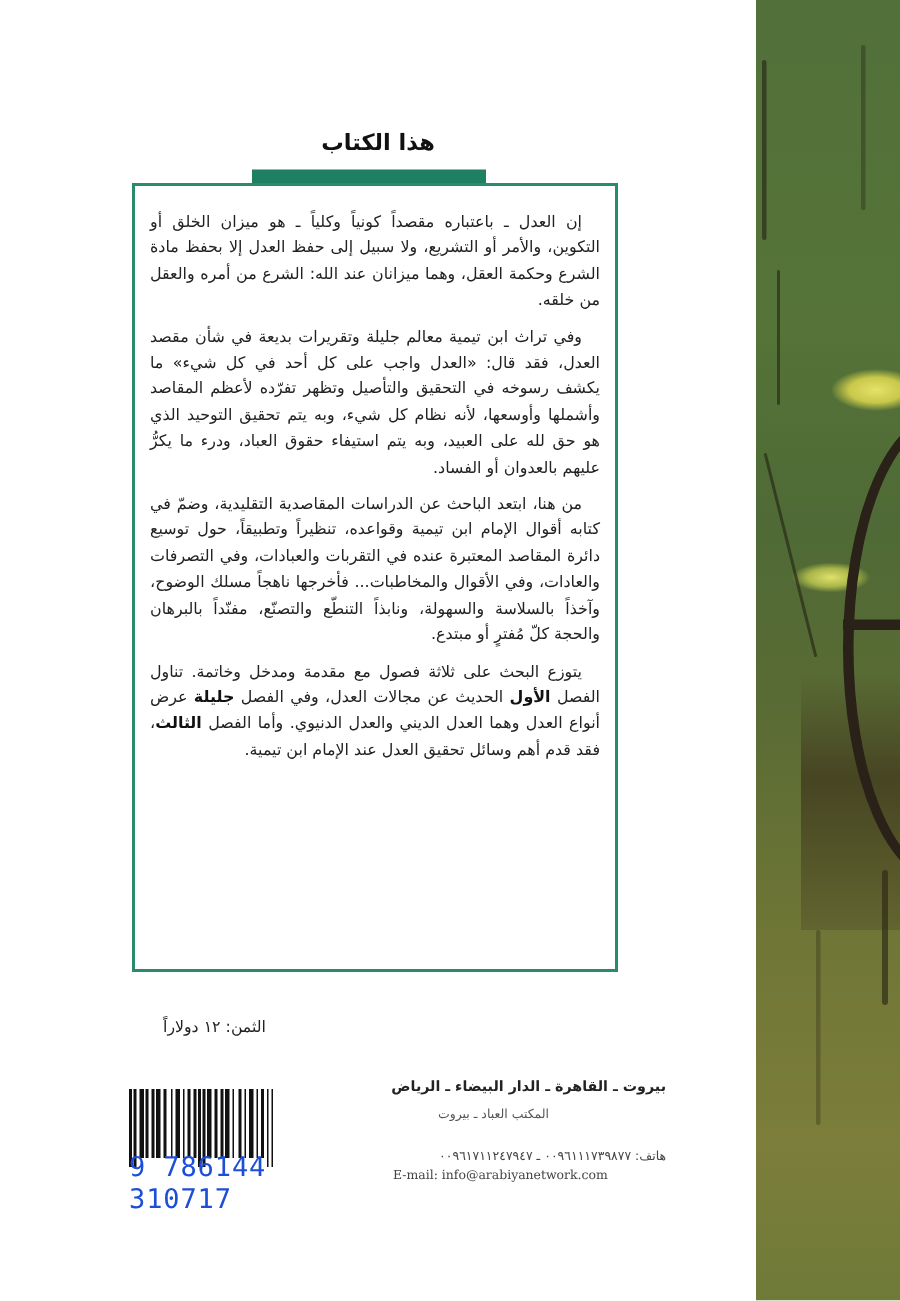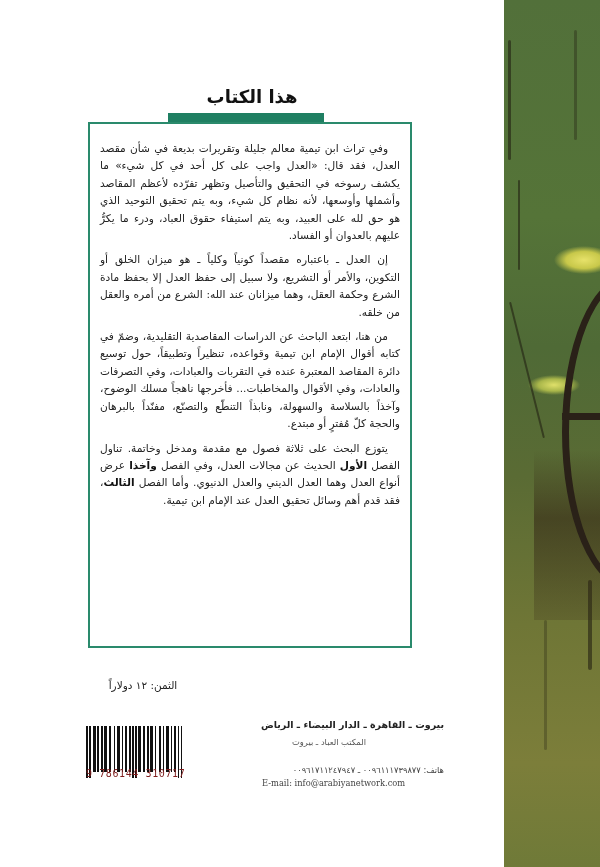--- a/index.html
+++ b/index.html
@@ -19,21 +19,21 @@
   .art-strip .circle {
     position: absolute; left: 58px; top: 275px; width: 120px; height: 300px;
     border: 7px solid #2a2118; border-radius: 50%;
   }
   .art-strip .hbar { position: absolute; left: 58px; top: 413px; width: 40px; height: 7px; background: #2a2118; }
   .art-strip .shade { position: absolute; left: 30px; top: 450px; width: 66px; height: 170px;
     background: linear-gradient(180deg, rgba(50,35,20,0.0), rgba(50,35,20,0.55) 40%, rgba(50,35,20,0.2)); }
 
   .title {
     position: absolute; top: 86px; left: 0; width: 504px; text-align: center;
-    font-size: 18px; font-weight: bold; color: #111; direction: rtl;
+    font-size: 15px; font-weight: bold; color: #111; direction: rtl;
   }
   .title-bar {
     position: absolute; left: 168px; top: 113px; width: 156px; height: 9px; background: #1f7f62;
   }
   .box {
     position: absolute; left: 88px; top: 122px; width: 324px; height: 526px;
     border: 2.5px solid #2a8a6c; box-sizing: border-box;
   }
   .box-text {
     position: absolute; left: 100px; top: 140px; width: 300px;
@@ -45,21 +45,21 @@
   .price {
     position: absolute; left: 88px; top: 676px; width: 110px; direction: rtl; text-align: center;
     font-size: 10.5px; line-height: 19px; color: #222;
   }
   .barcode-wrap { position: absolute; left: 86px; top: 724px; width: 110px; }
   .isbn-label { font-family: "DejaVu Sans Mono", monospace; font-size: 8.5px; color: #222; letter-spacing: 0.3px; }
   .bars { display: flex; align-items: flex-start; height: 48px; margin-top: 2px; }
   .bars span { display: block; background: #111; height: 46px; }
   .bars span.g { background: transparent; }
   .bars span.long { height: 52px; }
-  .bar-digits { font-family: "DejaVu Sans Mono", monospace; font-size: 10px; color: #7f1d1d; margin-top: -6px; letter-spacing: 0.6px; }
+  .bar-digits { font-family: "DejaVu Sans Mono", monospace; font-size: 18px; color: #1d4ed8; margin-top: -6px; letter-spacing: 0.6px; }
 
   .publisher {
     position: absolute; left: 240px; top: 714px; width: 204px; direction: rtl; text-align: right; color: #222;
   }
   .pub-name { font-size: 12.5px; font-weight: bold; }
   .pub-cities { font-size: 9.5px; font-weight: bold; margin-top: 5px; }
   .pub-office { font-size: 8.3px; margin-top: 7px; text-align: center; padding-right: 26px; color: #555; }
   .pub-phone { font-size: 8.3px; margin-top: 18px; color: #444; }
   .pub-email { font-family: "DejaVu Serif", serif; font-size: 8.3px; margin-top: 3px; direction: ltr; text-align: left; padding-left: 22px; color: #444; }
 </style>
@@ -76,24 +76,24 @@
   <div class="shade"></div>
   <div class="circle"></div>
   <div class="hbar"></div>
 </div>
 
 <div class="title">هذا الكتاب</div>
 <div class="title-bar"></div>
 
 <div class="box"></div>
 <div class="box-text">
+  <p>إن العدل ـ باعتباره مقصداً كونياً وكلياً ـ هو ميزان الخلق أو التكوين، والأمر أو التشريع، ولا سبيل إلى حفظ العدل إلا بحفظ مادة الشرع وحكمة العقل، وهما ميزانان عند الله: الشرع من أمره والعقل من خلقه.</p>
   <p>وفي تراث ابن تيمية معالم جليلة وتقريرات بديعة في شأن مقصد العدل، فقد قال: «العدل واجب على كل أحد في كل شيء» ما يكشف رسوخه في التحقيق والتأصيل وتظهر تفرّده لأعظم المقاصد وأشملها وأوسعها، لأنه نظام كل شيء، وبه يتم تحقيق التوحيد الذي هو حق لله على العبيد، وبه يتم استيفاء حقوق العباد، ودرء ما يكرُّ عليهم بالعدوان أو الفساد.</p>
-  <p>إن العدل ـ باعتباره مقصداً كونياً وكلياً ـ هو ميزان الخلق أو التكوين، والأمر أو التشريع، ولا سبيل إلى حفظ العدل إلا بحفظ مادة الشرع وحكمة العقل، وهما ميزانان عند الله: الشرع من أمره والعقل من خلقه.</p>
   <p>من هنا، ابتعد الباحث عن الدراسات المقاصدية التقليدية، وضمّ في كتابه أقوال الإمام ابن تيمية وقواعده، تنظيراً وتطبيقاً، حول توسيع دائرة المقاصد المعتبرة عنده في التقربات والعبادات، وفي التصرفات والعادات، وفي الأقوال والمخاطبات... فأخرجها ناهجاً مسلك الوضوح، وآخذاً بالسلاسة والسهولة، ونابذاً التنطّع والتصنّع، مفنّداً بالبرهان والحجة كلّ مُفترٍ أو مبتدع.</p>
-  <p><span>يتوزع البحث على ثلاثة فصول مع مقدمة ومدخل وخاتمة. تناول الفصل </span><b>الأول</b><span> الحديث عن مجالات العدل، وفي الفصل </span><b>وآخذا</b><span> عرض أنواع العدل وهما العدل الديني والعدل الدنيوي. وأما الفصل </span><b>الثالث</b><span>، فقد قدم أهم وسائل تحقيق العدل عند الإمام ابن تيمية.</span></p>
+  <p><span>يتوزع البحث على ثلاثة فصول مع مقدمة ومدخل وخاتمة. تناول الفصل </span><b>الأول</b><span> الحديث عن مجالات العدل، وفي الفصل </span><b>جليلة</b><span> عرض أنواع العدل وهما العدل الديني والعدل الدنيوي. وأما الفصل </span><b>الثالث</b><span>، فقد قدم أهم وسائل تحقيق العدل عند الإمام ابن تيمية.</span></p>
 </div>
 
 <div class="price">
   <div>الثمن: ١٢ دولاراً</div>
 </div>
 
 <div class="barcode-wrap">
   <div class="bars">
     <span style="width:1.5px" class="long"></span>
       <span class="g" style="width:1.5px"></span>

